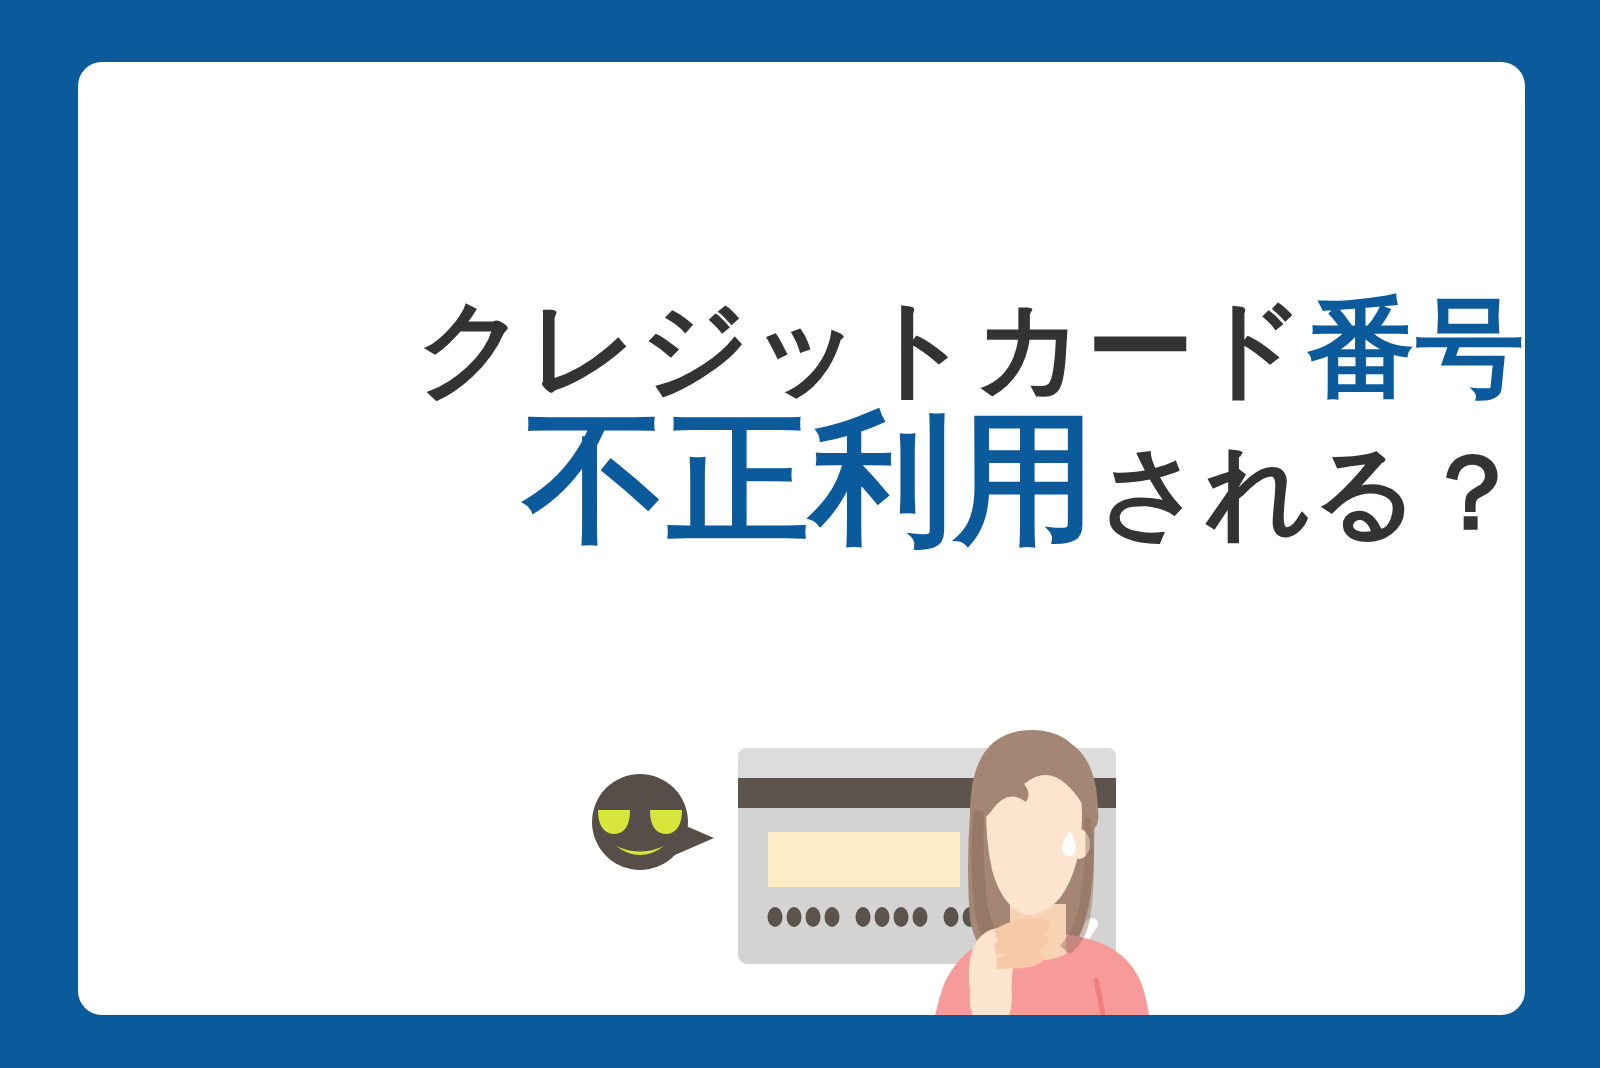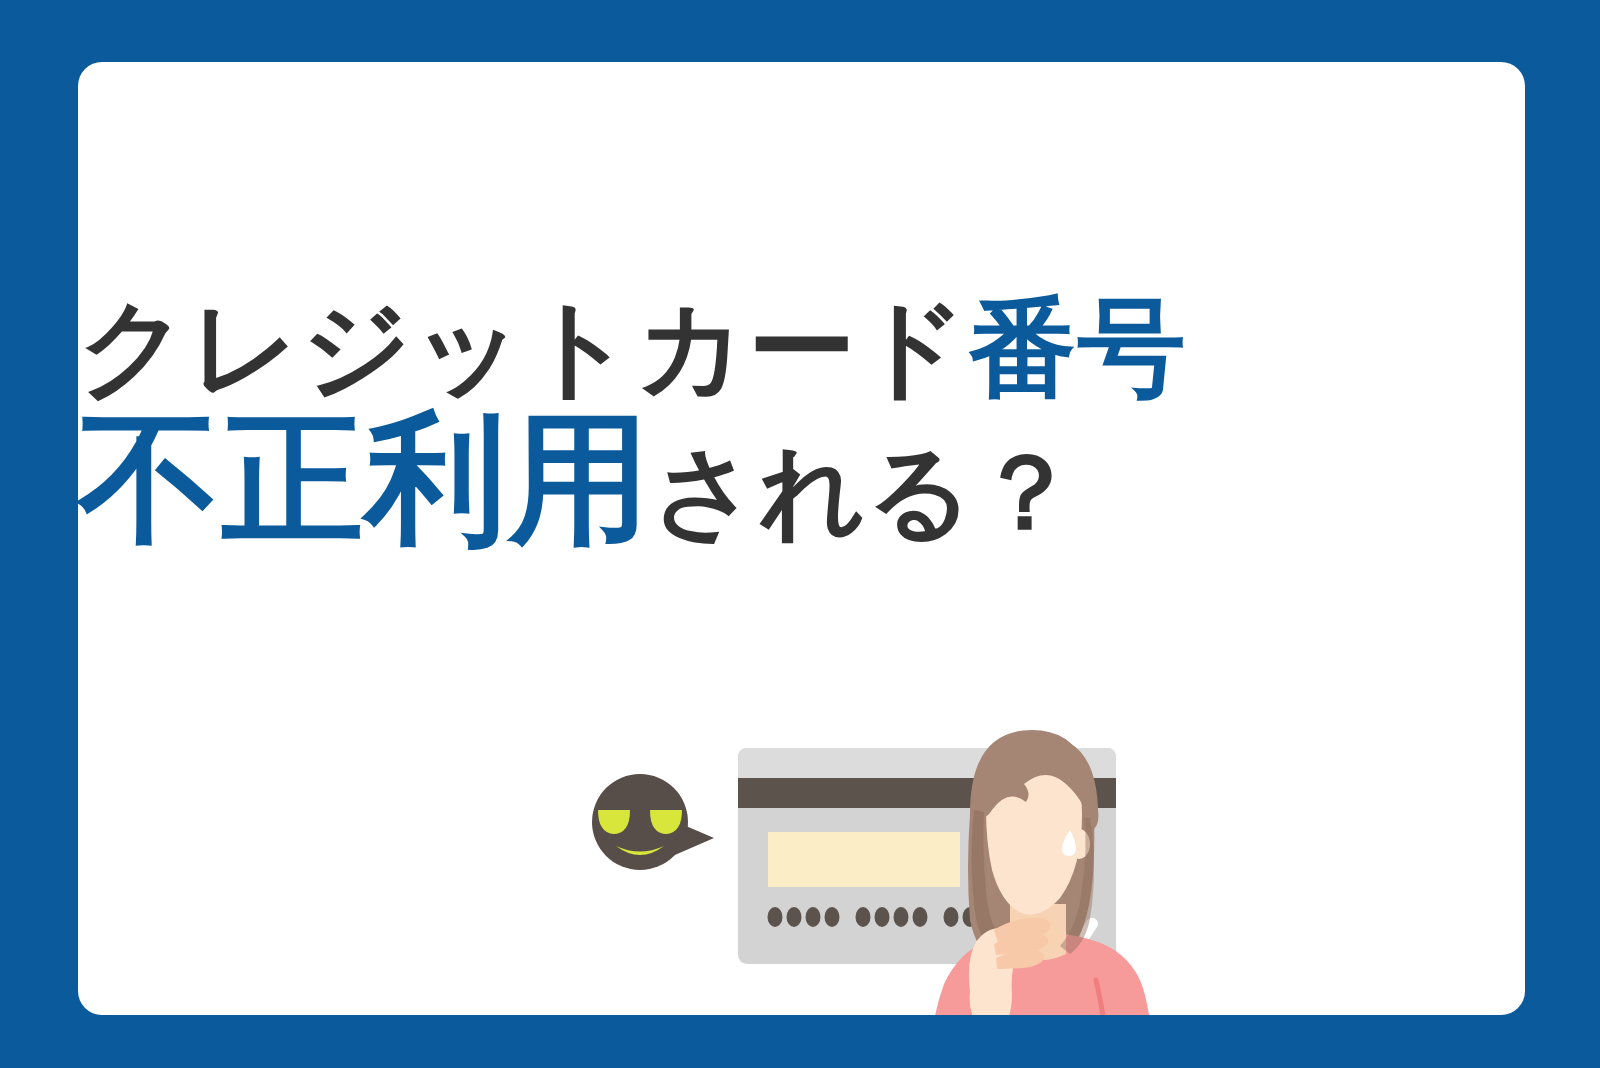--- a/index.html
+++ b/index.html
@@ -35,21 +35,21 @@
     border-radius: 24px;
     overflow: hidden;
   }
 
   
   .headline {
     position: absolute;
     left: 0;
     top: 232px;
     width: 100%;
-    text-align: left;
+    text-align: right;
     line-height: 1;
     white-space: nowrap;
   }
 
   .hl-line {
     display: block;
     white-space: nowrap;
   }
 
   .hl-line-1 { margin-bottom: 6px; }

